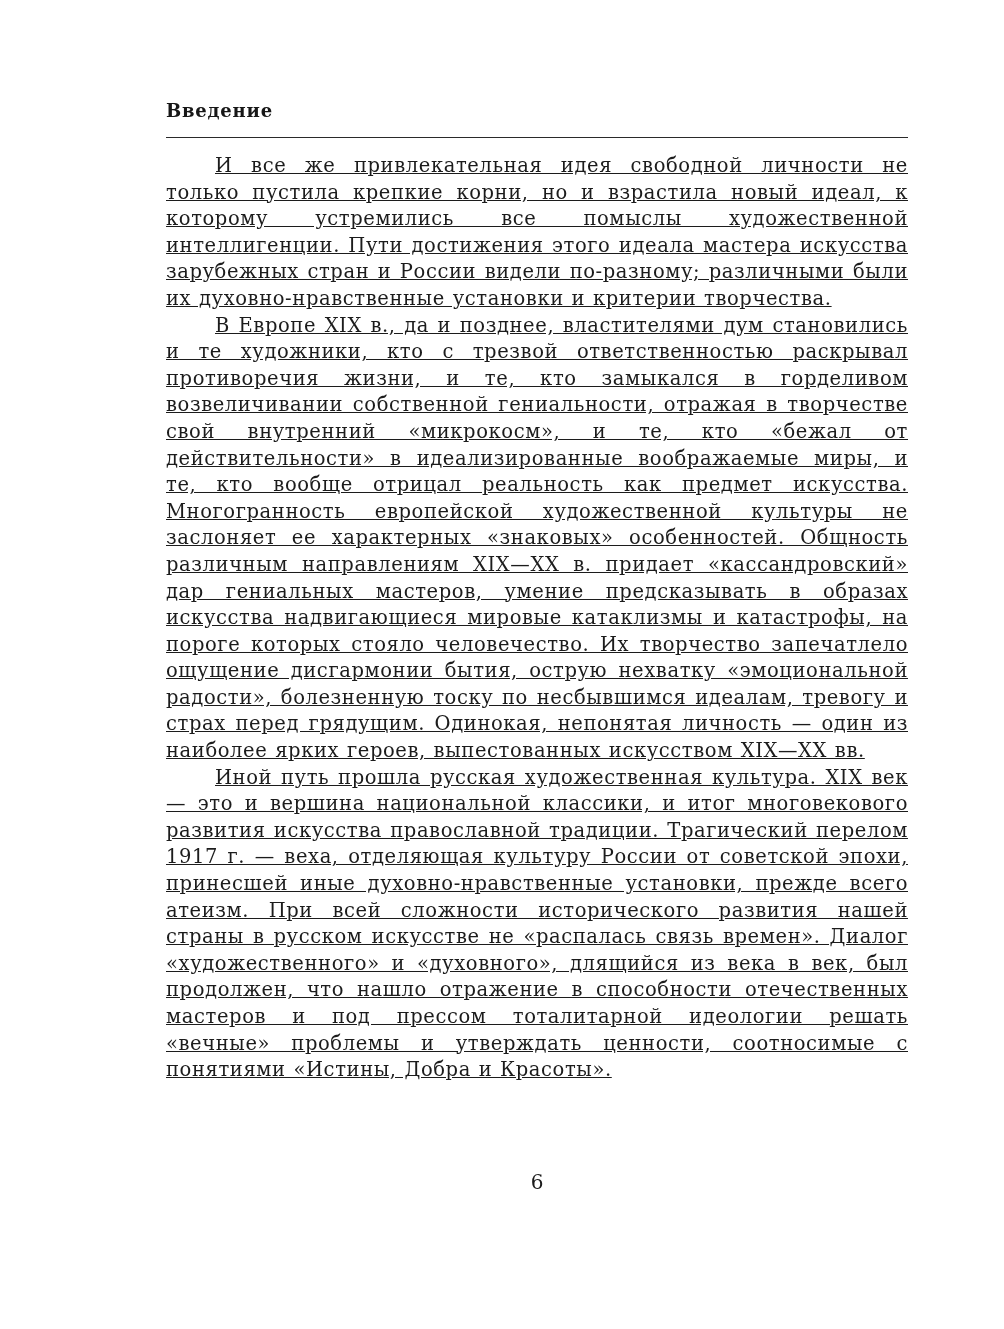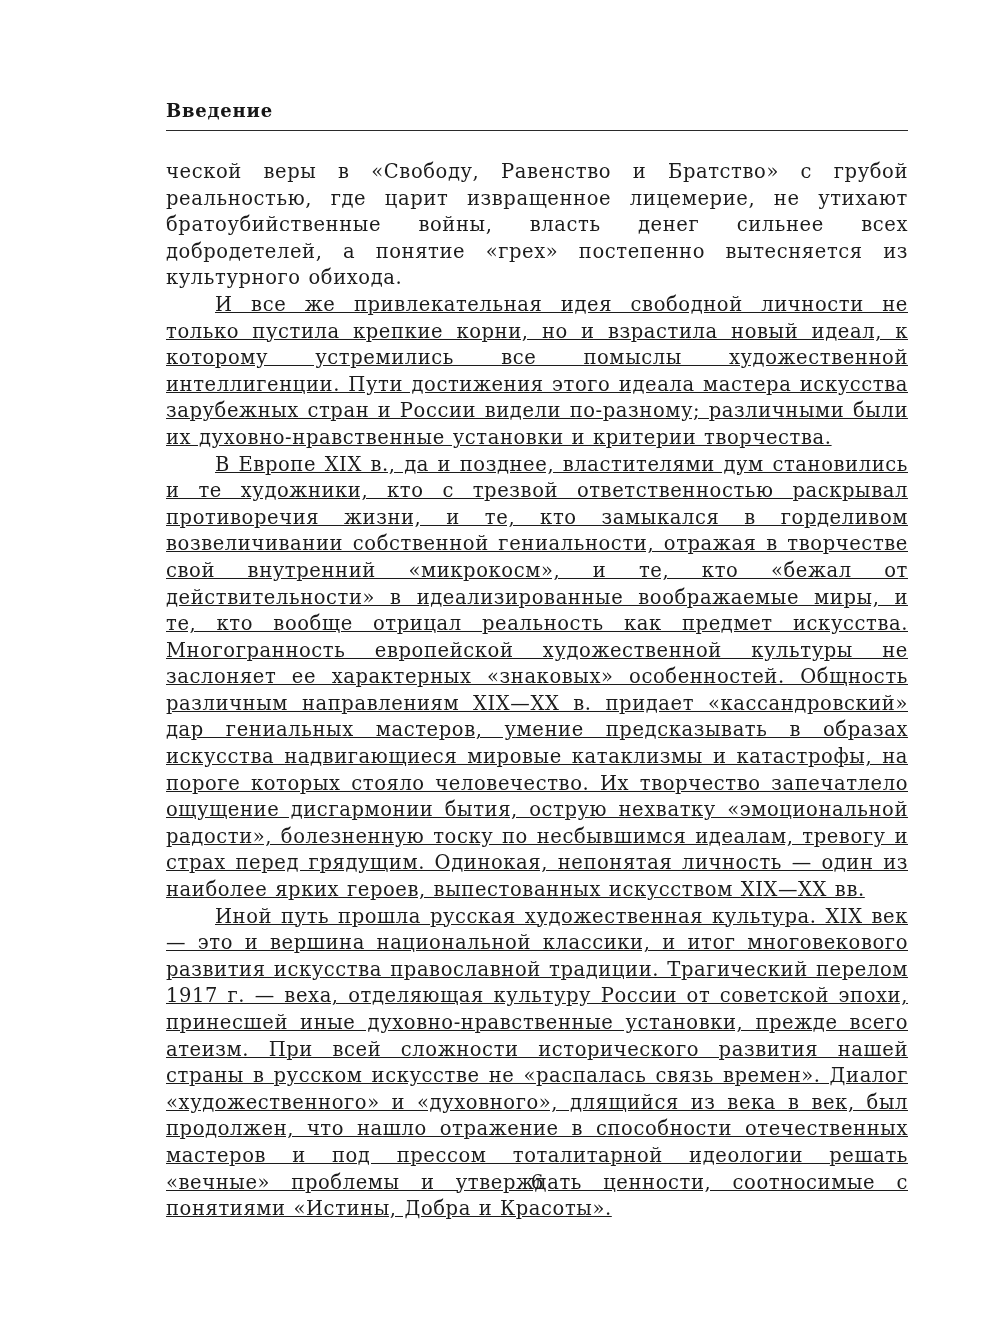--- a/index.html
+++ b/index.html
@@ -21,23 +21,23 @@
     width: 1004px;
     height: 1329px;
     padding: 100px 96px 0 166px;
     background: #ffffff;
   }
   .running-header {
     font-size: 18px;
     font-weight: bold;
     letter-spacing: 0.8px;
     color: #171717;
-    padding-bottom: 9px;
+    padding-bottom: 16px;
     border-bottom: 1.5px solid #2a2a2a;
-    margin-bottom: 28px;
+    margin-bottom: 15px;
   }
   .body-text p {
     margin: 0;
     font-size: 19.5px;
     line-height: 26.6px;
     letter-spacing: 0.6px;
     word-spacing: 1px;
     text-align: justify;
     color: #1c1c1c;
   }
@@ -58,21 +58,20 @@
 </head>
 <body>
 
 <div class="page">
 
   <div class="running-header">
     <span>Введение</span>
   </div>
 
   <div class="body-text">
-    <p>ческой веры в «Свободу, Равенство и Братство» с грубой реальностью, где царит извращенное лицемерие, не утихают братоубийственные войны, власть денег сильнее всех добродетелей, а понятие «грех» постепенно вытесняется из культурного обихода.</p>
     <p class="indent">И все же привлекательная идея свободной личности не только пустила крепкие корни, но и взрастила новый идеал, к которому устремились все помыслы художественной интеллигенции. Пути достижения этого идеала мастера искусства зарубежных стран и России видели по-разному; различными были их духовно-нравственные установки и критерии творчества.</p>
     <p class="indent">В Европе XIX в., да и позднее, властителями дум становились и те художники, кто с трезвой ответственностью раскрывал противоречия жизни, и те, кто замыкался в горделивом возвеличивании собственной гениальности, отражая в творчестве свой внутренний «микрокосм», и те, кто «бежал от действительности» в идеализированные воображаемые миры, и те, кто вообще отрицал реальность как предмет искусства. Многогранность европейской художественной культуры не заслоняет ее характерных «знаковых» особенностей. Общность различным направлениям XIX—XX в. придает «кассандровский» дар гениальных мастеров, умение предсказывать в образах искусства надвигающиеся мировые катаклизмы и катастрофы, на пороге которых стояло человечество. Их творчество запечатлело ощущение дисгармонии бытия, острую нехватку «эмоциональной радости», болезненную тоску по несбывшимся идеалам, тревогу и страх перед грядущим. Одинокая, непонятая личность — один из наиболее ярких героев, выпестованных искусством XIX—XX вв.</p>
     <p class="indent">Иной путь прошла русская художественная культура. XIX век — это и вершина национальной классики, и итог многовекового развития искусства православной традиции. Трагический перелом 1917 г. — веха, отделяющая культуру России от советской эпохи, принесшей иные духовно-нравственные установки, прежде всего атеизм. При всей сложности исторического развития нашей страны в русском искусстве не «распалась связь времен». Диалог «художественного» и «духовного», длящийся из века в век, был продолжен, что нашло отражение в способности отечественных мастеров и под прессом тоталитарной идеологии решать «вечные» проблемы и утверждать ценности, соотносимые с понятиями «Истины, Добра и Красоты».</p>
   </div>
 
   <div class="page-number">6</div>
 
 </div>
 
 </body></html>

